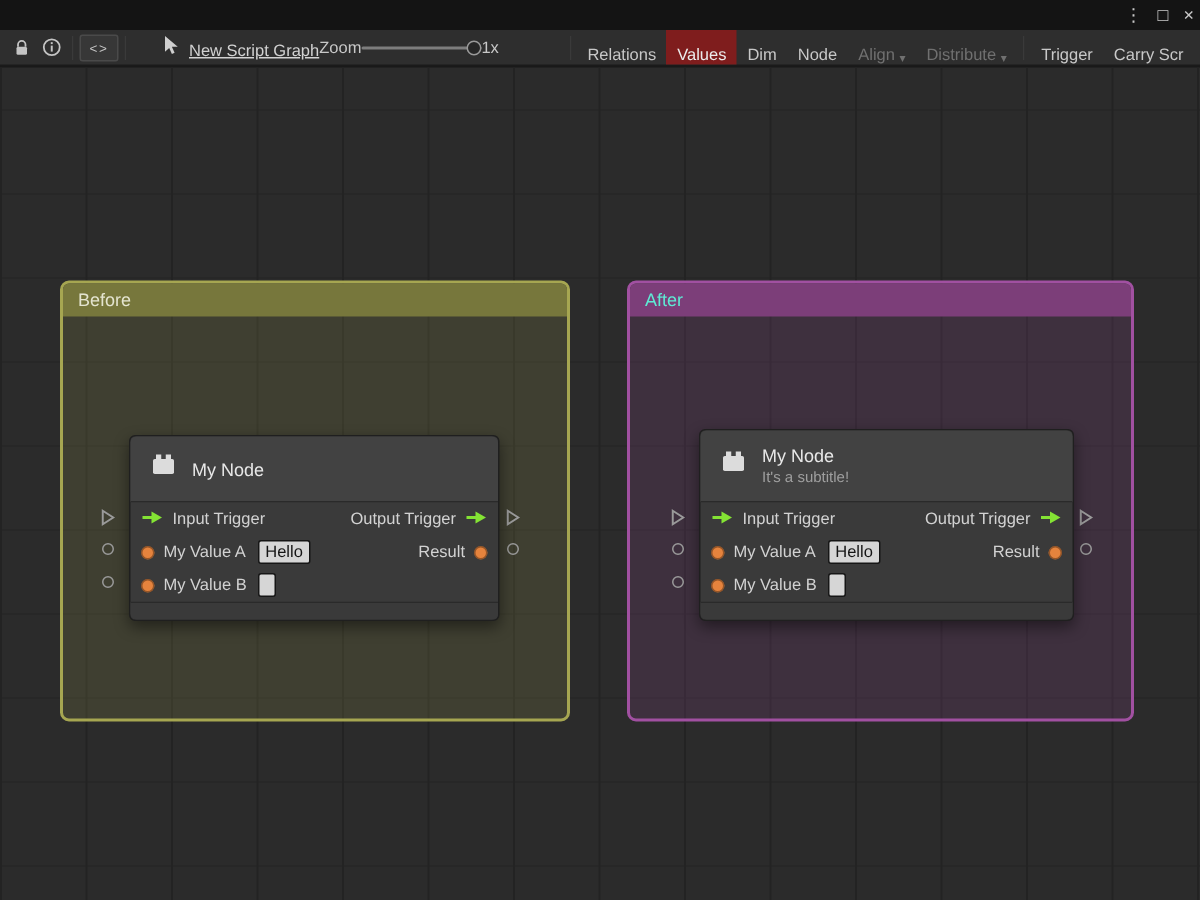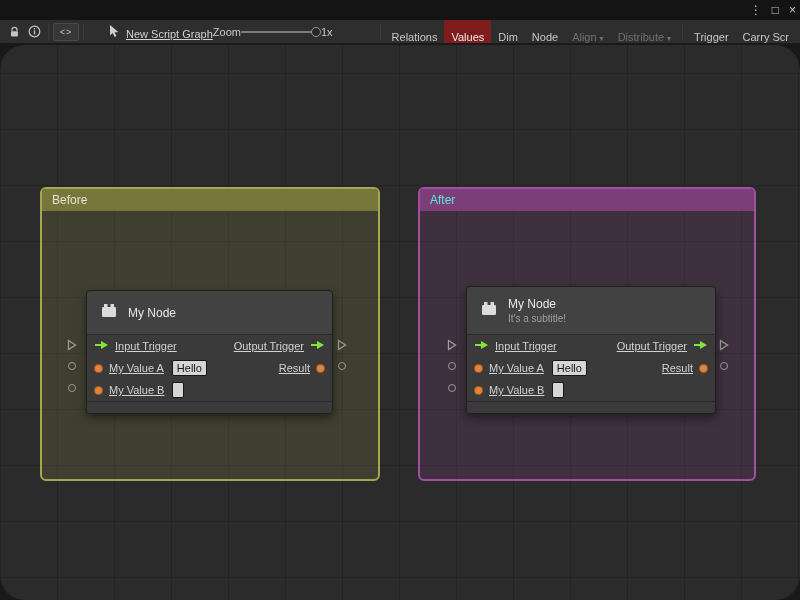--- a/index.html
+++ b/index.html
@@ -25,39 +25,39 @@
   .slider .knob { position: absolute; right: 0; top: 1px; width: 10px; height: 10px; border-radius: 50%; background: #262626; border: 1px solid #9a9a9a; }
   .tb-buttons { display: flex; align-items: center; height: 100%; margin-left: auto; }
   .btn { display: flex; align-items: flex-end; gap: 3px; height: 100%; padding: 0 7px; color: #c8c8c8; white-space: nowrap; }
   .btn.active { background: #7f1d1d; color: #ececec; }
   .btn.disabled { color: #707070; }
   .caret { font-size: 8px; }
 
   
   .canvas { position: absolute; top: 45px; left: 0; right: 0; bottom: 0; background-color: #2b2b2b;
     background-image: linear-gradient(#232323 1px, transparent 1px), linear-gradient(90deg, #232323 1px, transparent 1px);
-    background-size: 57px 56px; background-position: 0px 28px; border-radius: 25px; }
+    background-size: 57px 56px; background-position: 0px 28px; }
 
   
   .group { position: absolute; border-radius: 6px; }
   .group-header { height: 22px; line-height: 22px; padding: 0 10px; font-size: 12px; border-radius: 4px 4px 0 0; }
   .group-before { left: 40px; top: 142px; width: 340px; height: 294px; border: 2px solid #a6a651; background: rgba(166,166,81,0.17); }
   .group-before .group-header { background: #77773c; color: #e4e4d0; }
   .group-after { left: 418px; top: 142px; width: 338px; height: 294px; border: 2px solid #a150a1; background: rgba(161,80,161,0.17); }
   .group-after .group-header { background: #7c3e79; color: #5eead4; }
 
   
   .node { position: absolute; background: #3a3a3a; border: 1px solid #1f1f1f; border-radius: 4px; box-shadow: 0 4px 10px rgba(0,0,0,0.45); }
   .node-header { display: flex; align-items: center; gap: 9px; padding: 0 12px; background: #424242; border-bottom: 1px solid #2a2a2a; border-radius: 4px 4px 0 0; }
   .node-header.h1 { height: 44px; }
   .node-header.h2 { height: 48px; }
   .node-titles { display: flex; flex-direction: column; justify-content: center; gap: 2px; }
   .node-title { font-size: 12px; color: #e8e8e8; }
   .node-subtitle { font-size: 10px; color: #9f9f9f; }
-  .port-row { height: 22px; display: flex; justify-content: space-between; align-items: center; padding: 0 7px; font-size: 11px; color: #d2d2d2; text-decoration: underline; }
+  .port-row { height: 22px; display: flex; justify-content: space-between; align-items: center; padding: 0 7px; font-size: 11px; color: #d2d2d2; }
   .pl, .pr { display: flex; align-items: center; gap: 6px; }
   .node-footer { height: 12px; border-top: 1px solid #2a2a2a; border-radius: 0 0 4px 4px; background: #3a3a3a; }
   .dot { width: 9px; height: 9px; border-radius: 50%; background: #e5833d; box-shadow: inset 0 0 0 1px rgba(0,0,0,0.35); flex: 0 0 auto; }
   .value-field { background: #d6d6d6; border: 1px solid #161616; border-radius: 2px; color: #151515; font-size: 11px; height: 16px; line-height: 14px; padding: 0 4px; min-width: 10px; margin-left: 2px; }
   .value-field.small { min-width: 6px; width: 12px; }
 
   
   .ext { position: absolute; display: flex; align-items: center; justify-content: center; }
   .ext-circle { width: 8px; height: 8px; border: 1.5px solid #9a9a9a; border-radius: 50%; }
 </style>

